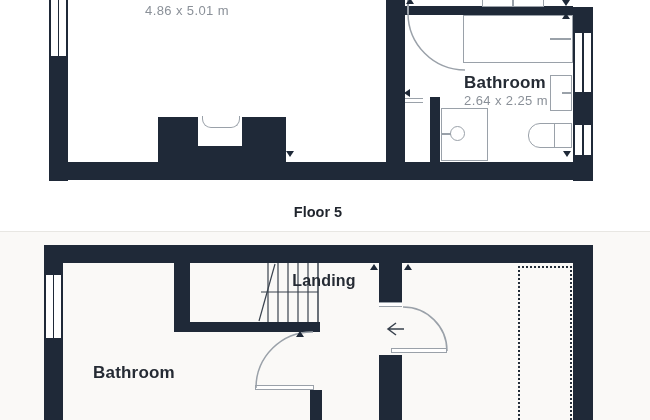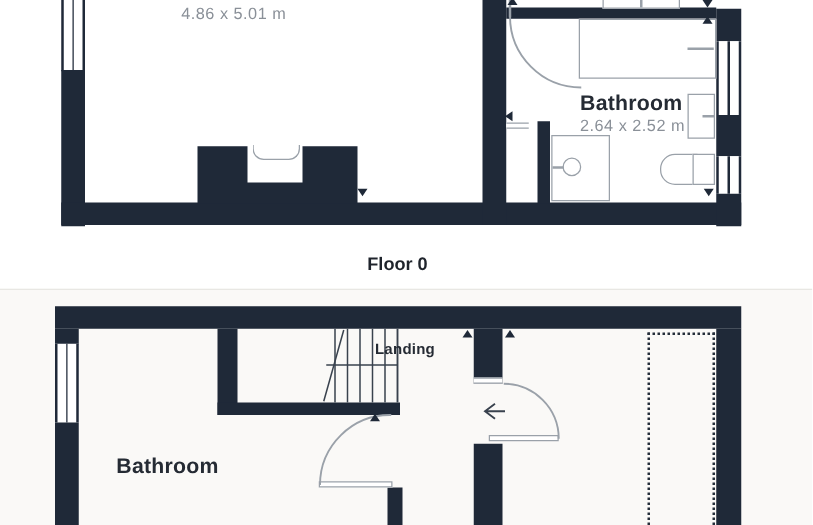--- a/index.html
+++ b/index.html
@@ -128,18 +128,18 @@
   <div class="t-up" style="left:562px;top:13px"></div>
   <div class="t-left" style="left:404px;top:89px"></div>
   <div class="t-down" style="left:286px;top:151px"></div>
   <div class="t-down" style="left:563px;top:151px"></div>
   <div class="t-up" style="left:370px;top:264px"></div>
   <div class="t-up" style="left:404px;top:264px"></div>
   <div class="t-up" style="left:296px;top:331px"></div>
 
   <div class="rdim" style="left:87px;top:3px;width:200px">4.86 x 5.01 m</div>
   <div class="rname" style="left:430px;top:73px;width:150px">Bathroom</div>
-  <div class="rdim" style="left:426px;top:93px;width:160px">2.64 x 2.52 m</div>
-  <div class="caption" style="left:248px;top:204px;width:140px">Floor 0</div>
-  <div class="rname" style="left:254px;top:272px;width:140px;font-size:12px">Landing</div>
+  <div class="rdim" style="left:426px;top:93px;width:160px">2.64 x 2.25 m</div>
+  <div class="caption" style="left:248px;top:204px;width:140px">Floor 5</div>
+  <div class="rname" style="left:254px;top:272px;width:140px;font-size:16px">Landing</div>
   <div class="rname" style="left:64px;top:363px;width:140px">Bathroom</div>
 
 </div>
 
 </body></html>

